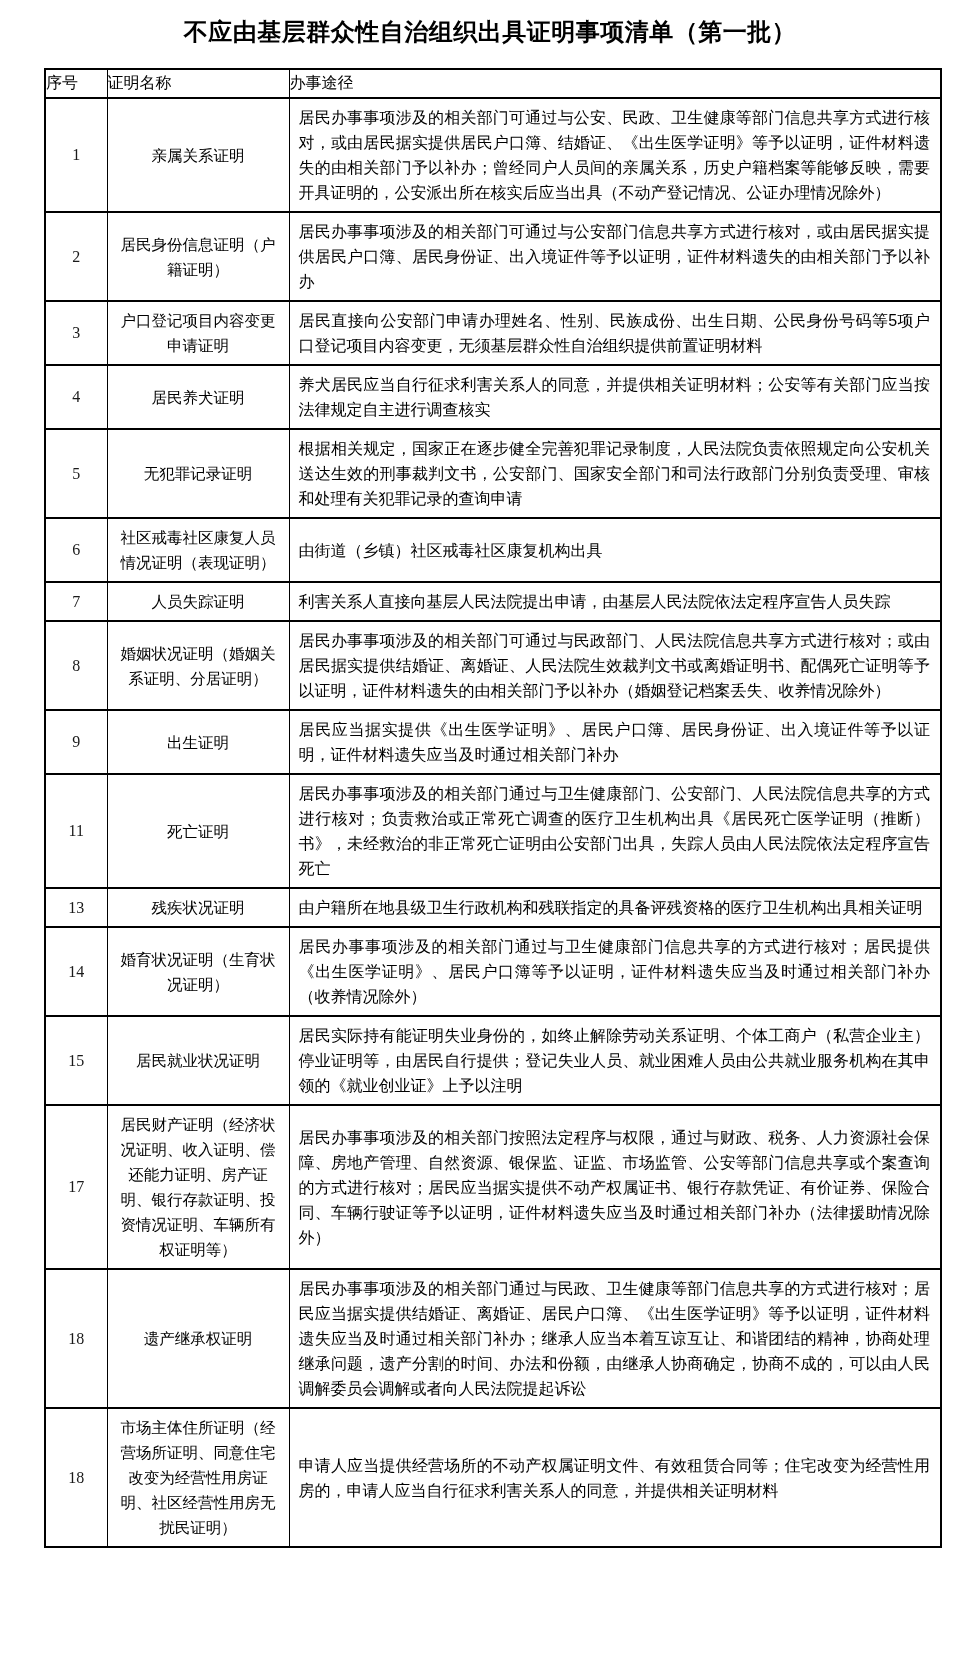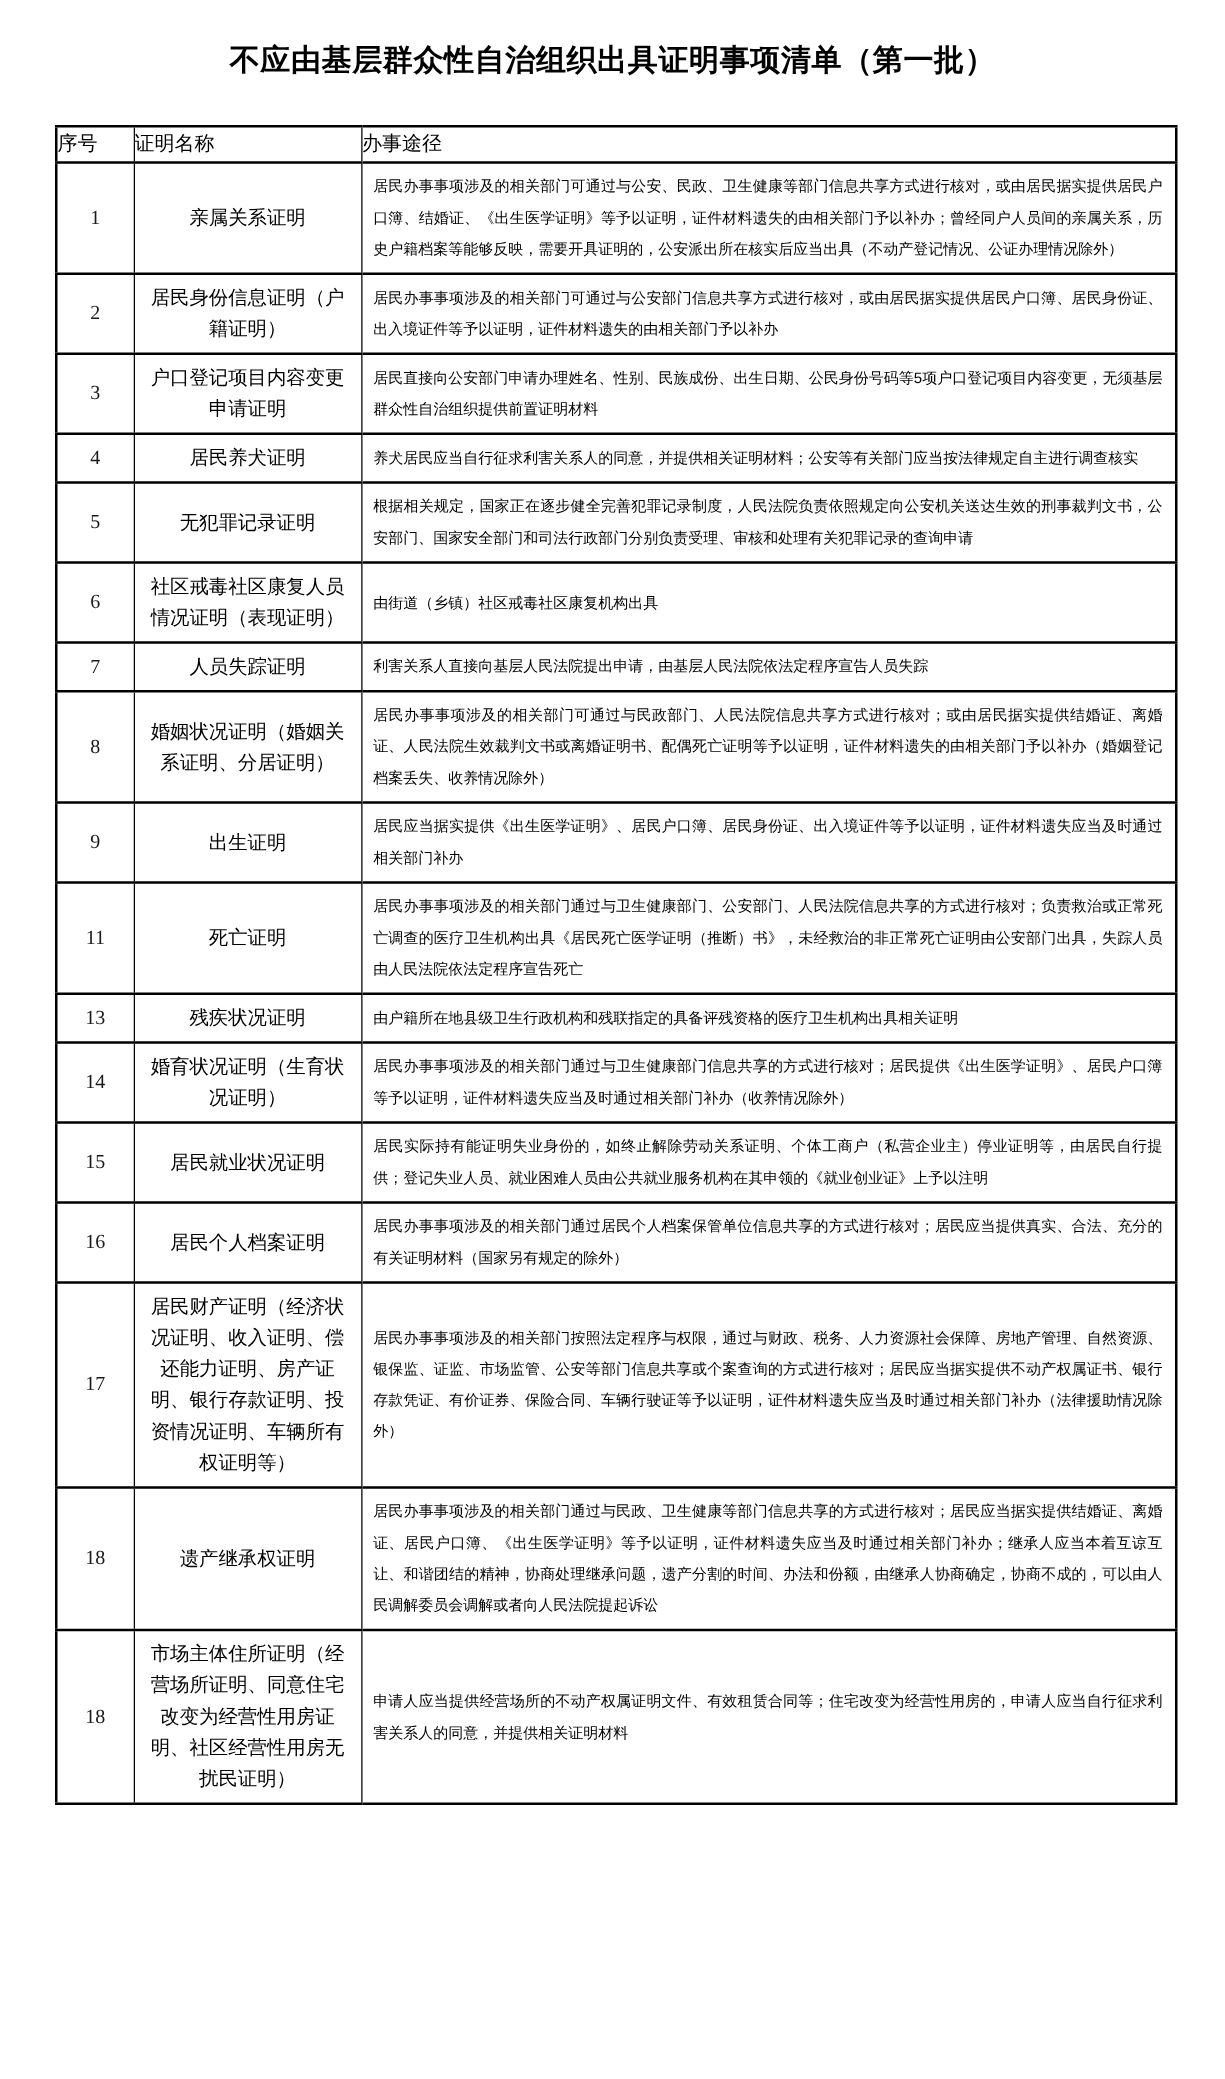--- a/index.html
+++ b/index.html
@@ -12,21 +12,21 @@
   .page {
     width: 980px;
     min-height: 1663px;
     background: #ffffff;
     box-sizing: border-box;
   }
   .doc-title {
     text-align: center;
     font-size: 24px;
     font-weight: bold;
-    margin: 16px;
+    margin: 0;
     padding: 16px 0 20px 0;
     letter-spacing: 0.5px;
     font-family: "Liberation Sans", sans-serif;
   }
   table.cert-table {
     border-collapse: collapse;
     table-layout: fixed;
     width: 896px;
     margin: 0 0 0 44px;
     border: 2px solid #000000;
@@ -59,21 +59,21 @@
     color: #1a1a1a;
   }
   td.cell-name {
     text-align: center;
     font-size: 15.5px;
     line-height: 25px;
     padding: 6px 10px;
   }
   td.cell-method {
     text-align: justify;
-    font-size: 12px;
+    font-size: 16px;
     line-height: 25px;
     padding: 6px 10px 6px 9px;
   }
 </style>
 </head>
 <body>
 
 <div class="page">
   <h1 class="doc-title">不应由基层群众性自治组织出具证明事项清单（第一批）</h1>
 
@@ -150,25 +150,20 @@
           <td class="cell-index">14</td>
           <td class="cell-name">婚育状况证明（生育状况证明）</td>
           <td class="cell-method">居民办事事项涉及的相关部门通过与卫生健康部门信息共享的方式进行核对；居民提供《出生医学证明》、居民户口簿等予以证明，证件材料遗失应当及时通过相关部门补办（收养情况除外）</td>
         </tr>
         <tr>
           <td class="cell-index">15</td>
           <td class="cell-name">居民就业状况证明</td>
           <td class="cell-method">居民实际持有能证明失业身份的，如终止解除劳动关系证明、个体工商户（私营企业主）停业证明等，由居民自行提供；登记失业人员、就业困难人员由公共就业服务机构在其申领的《就业创业证》上予以注明</td>
         </tr>
         <tr>
-          <td class="cell-index">16</td>
-          <td class="cell-name">居民个人档案证明</td>
-          <td class="cell-method">居民办事事项涉及的相关部门通过居民个人档案保管单位信息共享的方式进行核对；居民应当提供真实、合法、充分的有关证明材料（国家另有规定的除外）</td>
-        </tr>
-        <tr>
           <td class="cell-index">17</td>
           <td class="cell-name">居民财产证明（经济状况证明、收入证明、偿还能力证明、房产证明、银行存款证明、投资情况证明、车辆所有权证明等）</td>
           <td class="cell-method">居民办事事项涉及的相关部门按照法定程序与权限，通过与财政、税务、人力资源社会保障、房地产管理、自然资源、银保监、证监、市场监管、公安等部门信息共享或个案查询的方式进行核对；居民应当据实提供不动产权属证书、银行存款凭证、有价证券、保险合同、车辆行驶证等予以证明，证件材料遗失应当及时通过相关部门补办（法律援助情况除外）</td>
         </tr>
         <tr>
           <td class="cell-index">18</td>
           <td class="cell-name">遗产继承权证明</td>
           <td class="cell-method">居民办事事项涉及的相关部门通过与民政、卫生健康等部门信息共享的方式进行核对；居民应当据实提供结婚证、离婚证、居民户口簿、《出生医学证明》等予以证明，证件材料遗失应当及时通过相关部门补办；继承人应当本着互谅互让、和谐团结的精神，协商处理继承问题，遗产分割的时间、办法和份额，由继承人协商确定，协商不成的，可以由人民调解委员会调解或者向人民法院提起诉讼</td>
         </tr>
         <tr>

